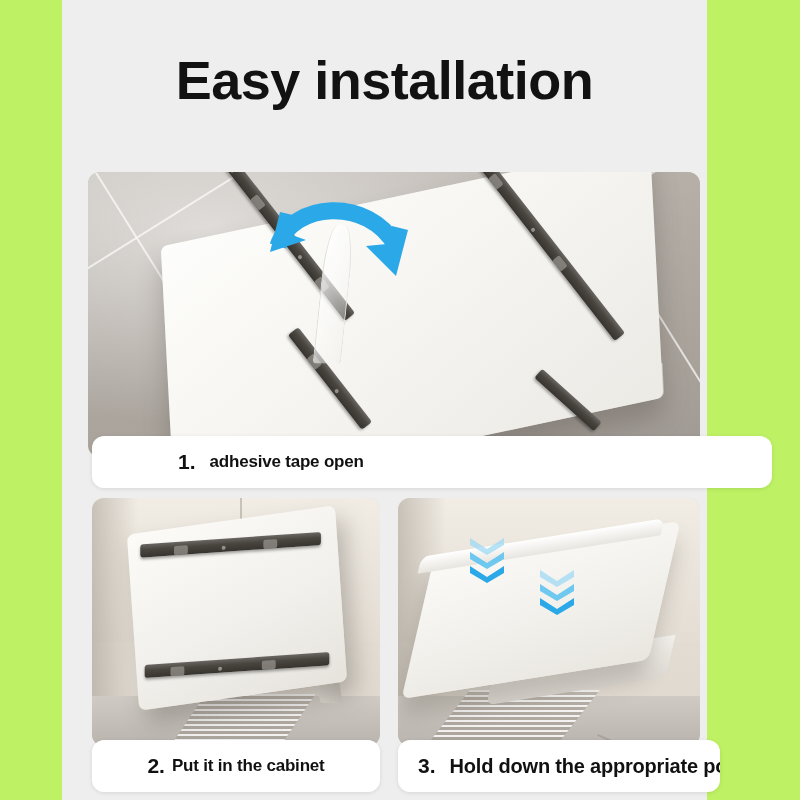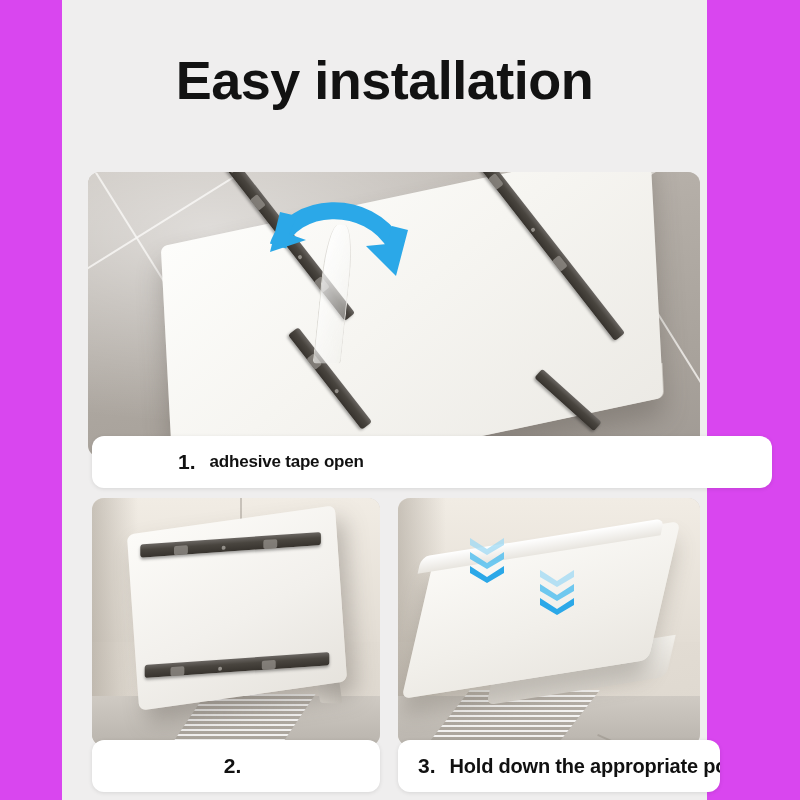--- a/index.html
+++ b/index.html
@@ -8,21 +8,21 @@
   }
   body {
     width: 800px; height: 800px;
     font-family: "Liberation Sans", sans-serif;
     overflow: hidden;
     position: relative;
   }
   #page {
     position: absolute;
     inset: 0;
-    background: #d946ef;
+    background: #bef264;
   }
   
   .gray-panel {
     position: absolute;
     left: 62px; top: 0; width: 645px; height: 800px;
     background: #efeeee;
   }
   
   .title {
     position: absolute;
@@ -327,19 +327,20 @@
           </svg>
         <svg class="chev" viewBox="0 0 34 17">
             <polygon points="0,0 17,11 34,0 34,7 17,17 0,7" fill="#2BA8E8"></polygon>
           </svg>
       </div>
     </div>
   </div>
 
   <div class="caption-card" id="caption-2">
     <span class="cap-num">2.</span>
+    <span class="cap-text">Put it in the cabinet</span>
   </div>
 
   <div class="caption-card" id="caption-3">
     <span class="cap-num">3.</span>
     <span class="cap-text">Hold down the appropriate position</span>
   </div>
 </div>
 
 </body></html>

